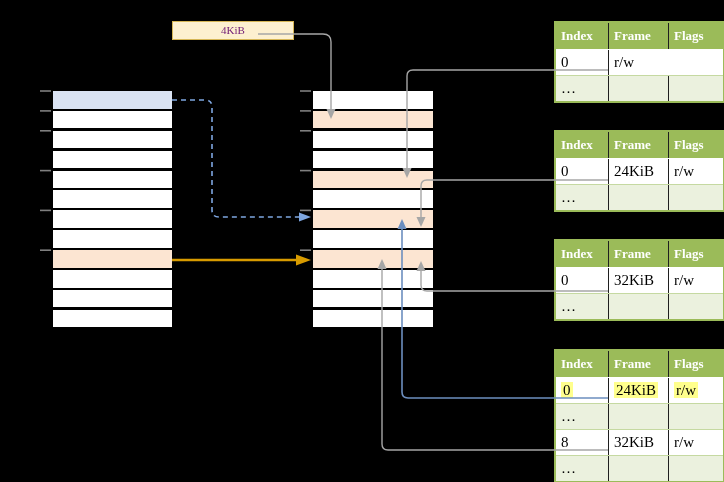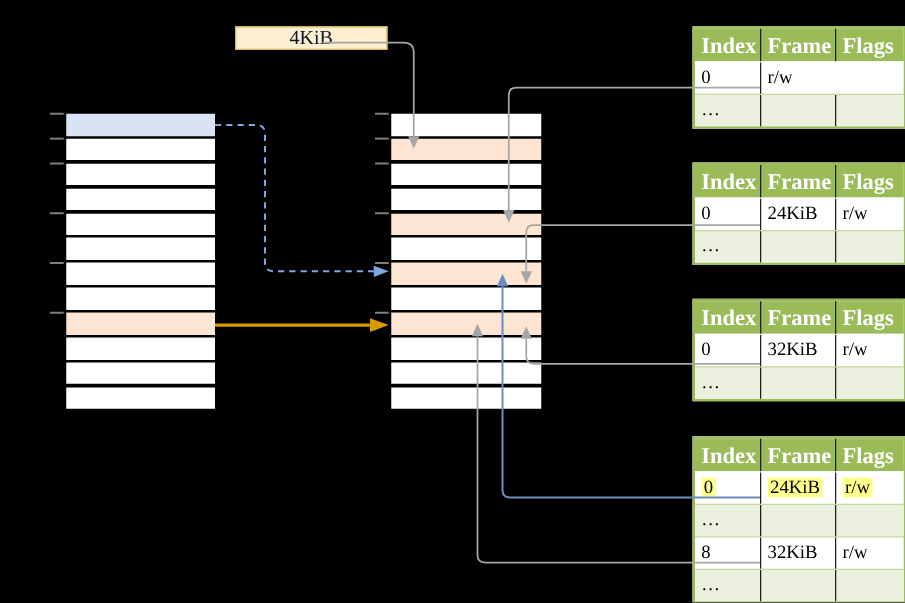--- a/index.html
+++ b/index.html
@@ -8,31 +8,31 @@
 
   
   .stripe-table{position:absolute;}
   #vtable{left:53px;top:91px;width:119px;}
   #ftable{left:313px;top:91px;width:120px;}
   .srow{height:17.5px;margin-bottom:2.4px;background:var(--row-white);}
   .srow.blue{background:var(--row-blue);}
   .srow.orange{background:var(--row-orange);}
 
   
-  #note{position:absolute;left:188px;top:21px;width:120px;height:17px;
+  #note{position:absolute;left:172px;top:21px;width:120px;height:17px;
         background:var(--note-fill);border:1px solid var(--note-border);
-        text-align:center;line-height:17px;font-size:16px;color:#0f172a;}
+        text-align:center;line-height:17px;font-size:11px;color:#701a75;}
 
   
   .gtable{position:absolute;left:554px;width:167px;border:2px solid var(--table-border-green);
           background:#fff;box-sizing:content-box;}
   .ghead,.grow{display:grid;grid-template-columns:52px 60px 1fr;height:26px;}
   .grow{height:25px;}
   .ghead{background:var(--table-header-green);}
-  .ghead .gcell{color:var(--header-text);font-weight:bold;font-size:18px;line-height:26px;
+  .ghead .gcell{color:var(--header-text);font-weight:bold;font-size:13px;line-height:26px;
                 padding-left:5px;border-left:1px solid var(--table-grid-dark);}
   .grow .gcell{font-size:15px;line-height:24px;padding-left:5px;color:#000;
                border-left:1px solid var(--table-grid-dark);}
   .ghead .gcell:first-child,.grow .gcell:first-child{border-left:none;}
   .grow{border-top:1px solid var(--table-grid-light);}
   .grow:nth-of-type(2){border-top:1px solid #ffffff;}
   .grow.shaded{background:var(--table-row-light-green);}
   .hl{background:var(--highlight-yellow);padding:0 2px;}
 
   

